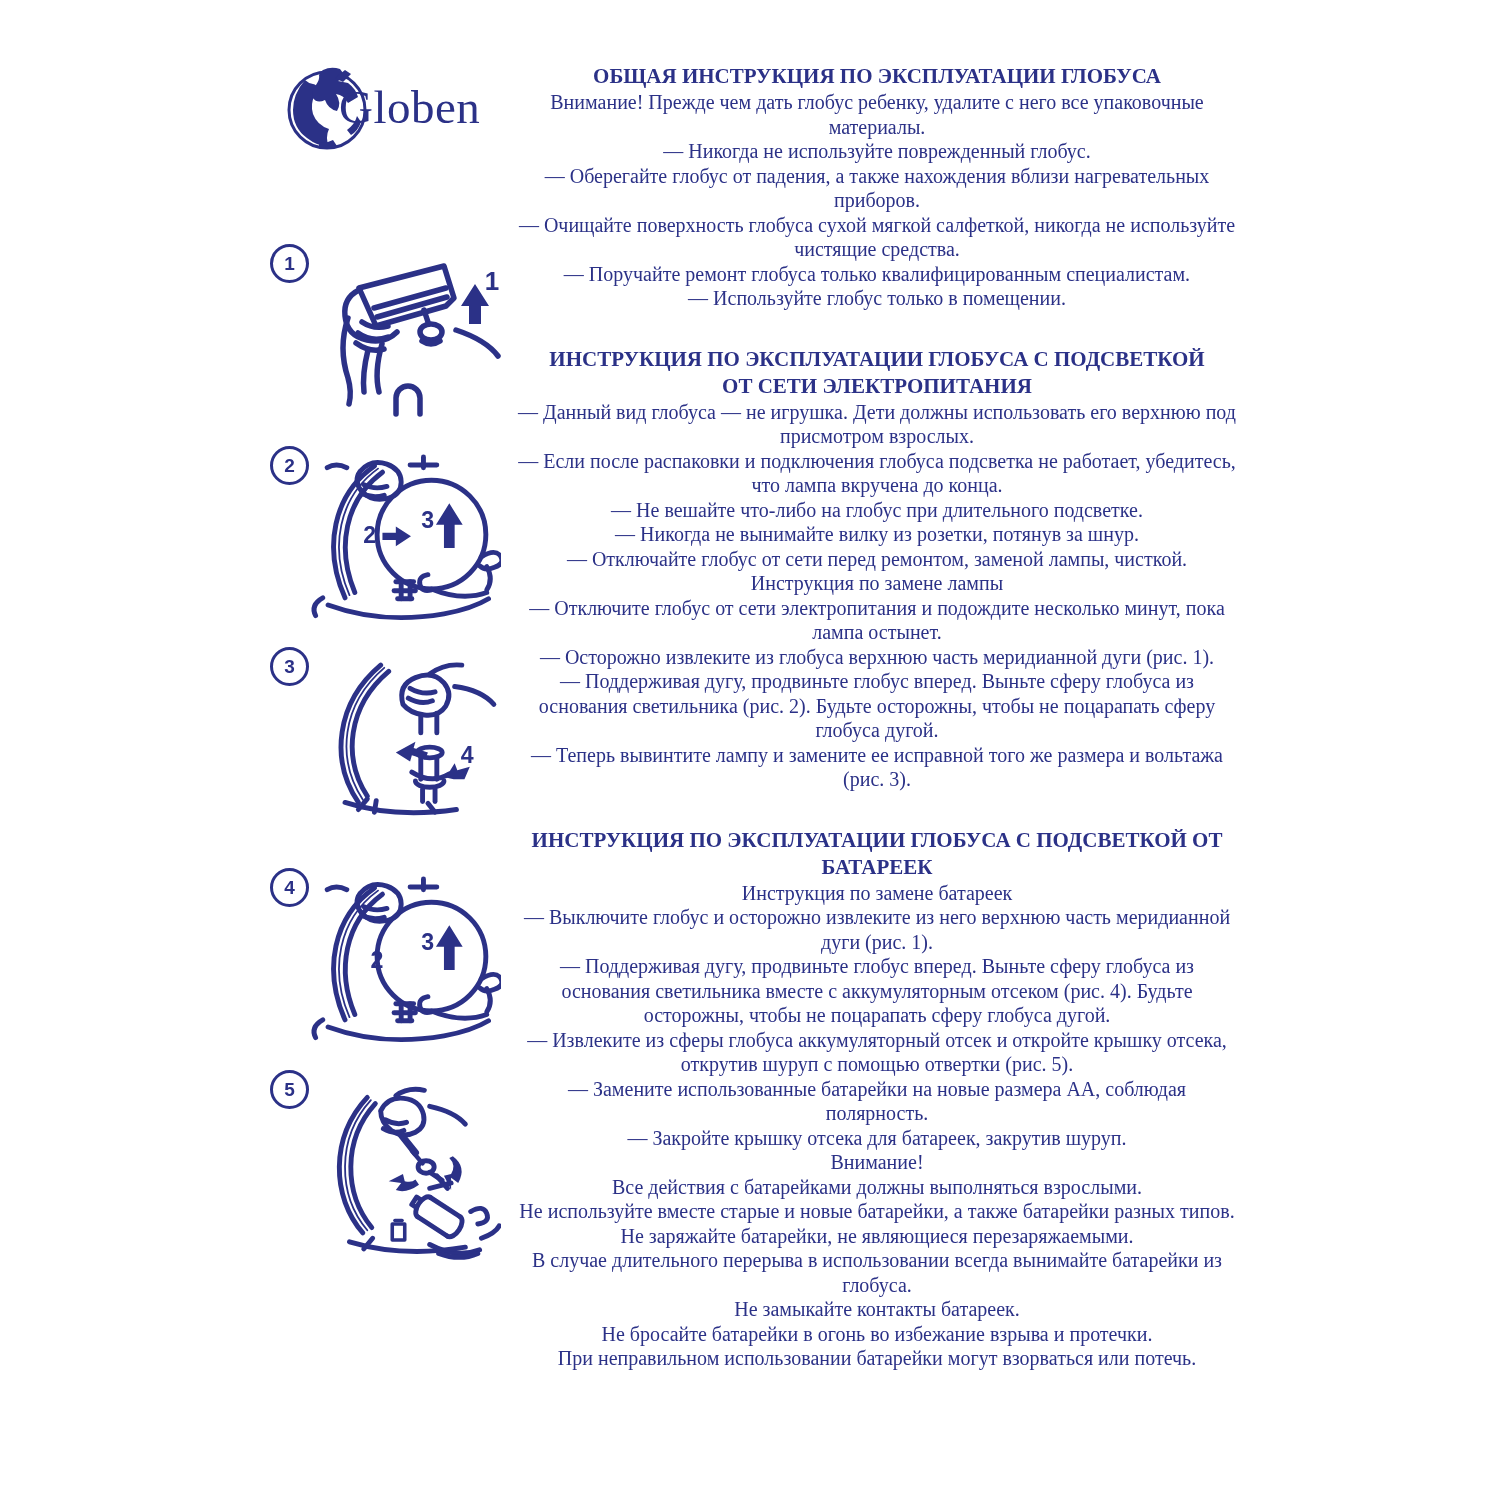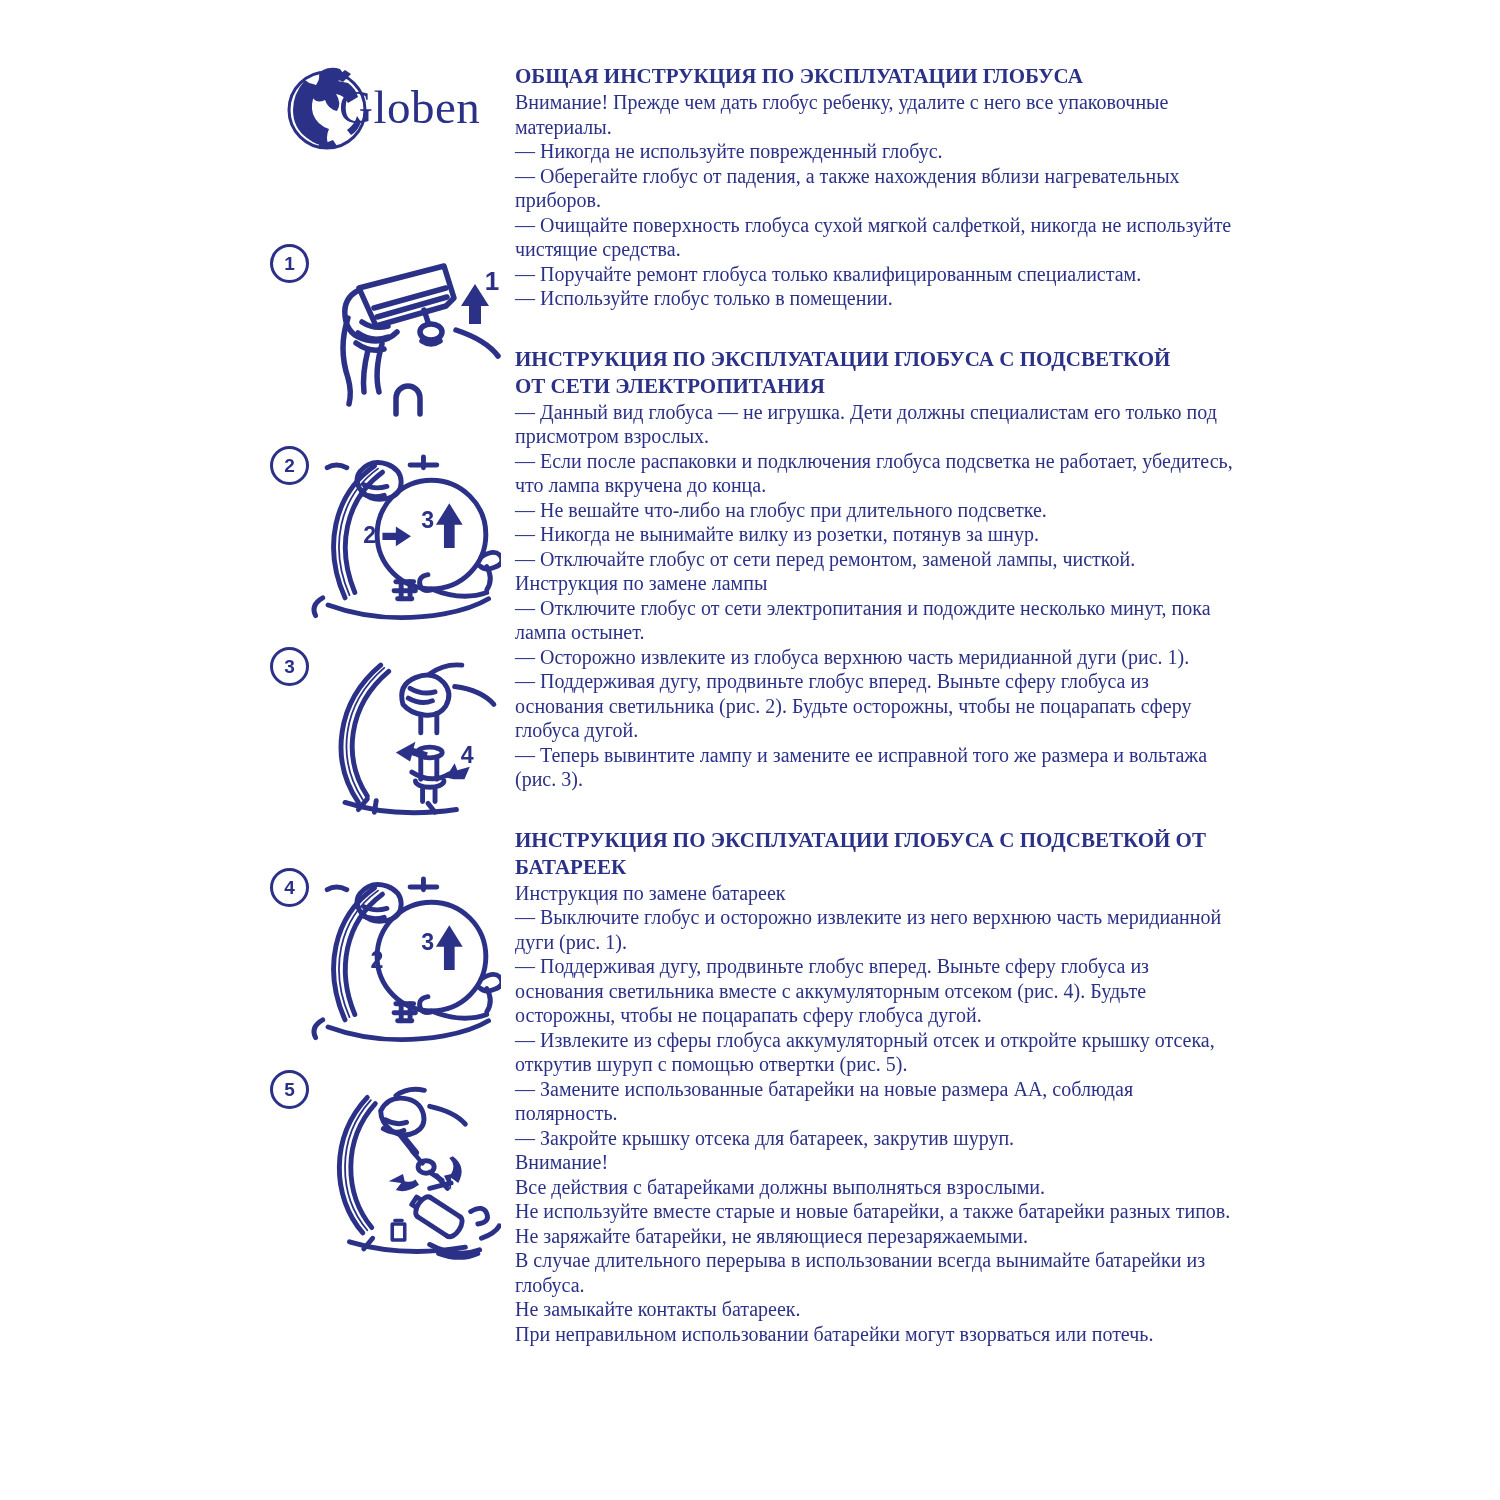--- a/index.html
+++ b/index.html
@@ -10,21 +10,21 @@
   .logo svg{position:absolute;left:0;top:0;}
   .logo-text{position:absolute;left:56px;top:16px;font-size:47px;letter-spacing:0.5px;}
   
   .figure{position:absolute;left:258px;width:245px;height:195px;}
   .badge{position:absolute;left:12px;top:6px;width:33px;height:33px;border-radius:50%;
          border:3px solid currentColor;display:flex;align-items:center;justify-content:center;
          font-family:"Liberation Sans", sans-serif;font-weight:bold;font-size:19px;}
   .figure svg{position:absolute;left:38px;top:0;}
   .fig-label{font-family:"Liberation Sans", sans-serif;font-weight:bold;font-size:26px;}
   
-  .text-col{position:absolute;left:515px;top:63px;width:724px;}
+  .text-col{position:absolute;left:515px;top:63px;width:724px;text-align:center;}
   .sec-heading{margin:0;font-size:21px;line-height:27px;font-weight:bold;white-space:pre-line;}
   .line{margin:0;font-size:20px;line-height:24.5px;}
   .bold{font-weight:normal;}
   .section + .section{margin-top:35px;}
 </style>
 </head>
 <body>
 
 <div class="sheet">
 
@@ -221,21 +221,21 @@
         <p class="line">Внимание! Прежде чем дать глобус ребенку, удалите с него все упаковочные материалы.</p>
         <p class="line">— Никогда не используйте поврежденный глобус.</p>
         <p class="line">— Оберегайте глобус от падения, а также нахождения вблизи нагревательных приборов.</p>
         <p class="line">— Очищайте поверхность глобуса сухой мягкой салфеткой, никогда не используйте чистящие средства.</p>
         <p class="line">— Поручайте ремонт глобуса только квалифицированным специалистам.</p>
         <p class="line">— Используйте глобус только в помещении.</p>
       </section>
       <section class="section">
         <h2 class="sec-heading">ИНСТРУКЦИЯ ПО ЭКСПЛУАТАЦИИ ГЛОБУСА С ПОДСВЕТКОЙ
 ОТ СЕТИ ЭЛЕКТРОПИТАНИЯ</h2>
-        <p class="line">— Данный вид глобуса — не игрушка. Дети должны специалистам его только под присмотром взрослых.</p>
+        <p class="line">— Данный вид глобуса — не игрушка. Дети должны использовать его верхнюю под присмотром взрослых.</p>
         <p class="line">— Если после распаковки и подключения глобуса подсветка не работает, убедитесь, что лампа вкручена до конца.</p>
         <p class="line">— Не вешайте что-либо на глобус при длительного подсветке.</p>
         <p class="line">— Никогда не вынимайте вилку из розетки, потянув за шнур.</p>
         <p class="line">— Отключайте глобус от сети перед ремонтом, заменой лампы, чисткой.</p>
         <p class="line bold">Инструкция по замене лампы</p>
         <p class="line">— Отключите глобус от сети электропитания и подождите несколько минут, пока лампа остынет.</p>
         <p class="line">— Осторожно извлеките из глобуса верхнюю часть меридианной дуги (рис. 1).</p>
         <p class="line">— Поддерживая дугу, продвиньте глобус вперед. Выньте сферу глобуса из основания светильника (рис. 2). Будьте осторожны, чтобы не поцарапать сферу глобуса дугой.</p>
         <p class="line">— Теперь вывинтите лампу и замените ее исправной того же размера и вольтажа (рис. 3).</p>
       </section>
@@ -247,17 +247,18 @@
         <p class="line">— Поддерживая дугу, продвиньте глобус вперед. Выньте сферу глобуса из основания светильника вместе с аккумуляторным отсеком (рис. 4). Будьте осторожны, чтобы не поцарапать сферу глобуса дугой.</p>
         <p class="line">— Извлеките из сферы глобуса аккумуляторный отсек и откройте крышку отсека, открутив шуруп с помощью отвертки (рис. 5).</p>
         <p class="line">— Замените использованные батарейки на новые размера АА, соблюдая полярность.</p>
         <p class="line">— Закройте крышку отсека для батареек, закрутив шуруп.</p>
         <p class="line">Внимание!</p>
         <p class="line">Все действия с батарейками должны выполняться взрослыми.</p>
         <p class="line">Не используйте вместе старые и новые батарейки, а также батарейки разных типов.</p>
         <p class="line">Не заряжайте батарейки, не являющиеся перезаряжаемыми.</p>
         <p class="line">В случае длительного перерыва в использовании всегда вынимайте батарейки из глобуса.</p>
         <p class="line">Не замыкайте контакты батареек.</p>
+        <p class="line">Не бросайте батарейки в огонь во избежание взрыва и протечки.</p>
         <p class="line">При неправильном использовании батарейки могут взорваться или потечь.</p>
       </section>
     </div>
 
 </div>
 
 </body></html>

